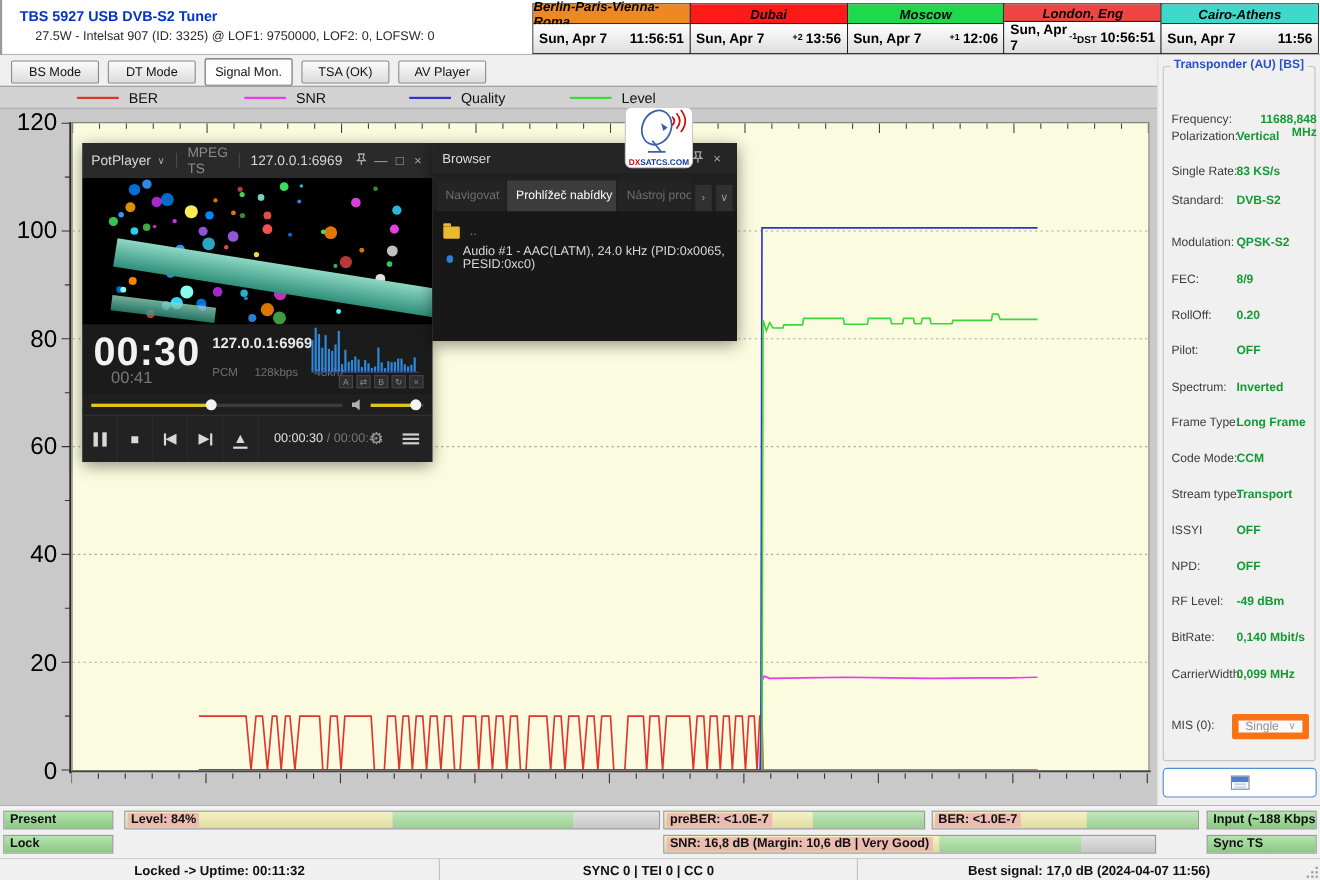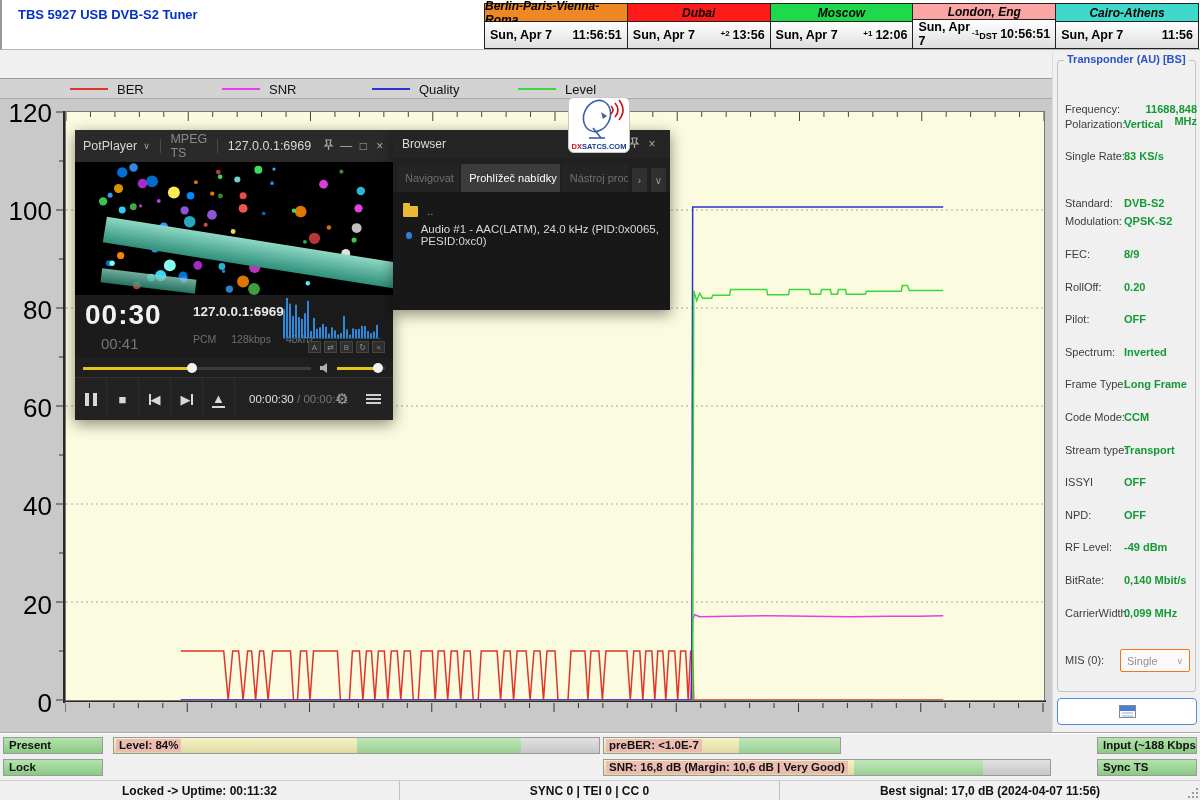--- a/index.html
+++ b/index.html
@@ -38,37 +38,37 @@
   #legend { position:absolute; left:0; top:0; width:1052px; height:20px; background:#d3d3d3;
             border-bottom:1px solid #aaa; }
   .leg-item { position:absolute; top:0; height:20px; display:flex; align-items:center; gap:9px; }
   .leg-line { width:38px; height:2px; }
   .leg-label { font-size:13px; color:#111; }
   #plotwrap { position:absolute; left:65px; top:32px; width:980px; height:590px; background:#fbfbdf;
               border:1px solid #777; }
   #plot { position:absolute; left:0; top:0; }
   #axis-left { position:absolute; left:63px; top:32px; width:2px; height:592px; background:#2a2a2a; }
   #axis-bottom { position:absolute; left:63px; top:621px; width:983px; height:2px; background:#2a2a2a; }
-  .ylab { position:absolute; width:44px; text-align:right; font-size:26px; color:#000; }
+  .ylab { position:absolute; width:44px; text-align:right; font-size:22px; color:#000; }
   #leftticks { position:absolute; left:54px; top:32px; }
   #bottomticks { position:absolute; left:65px; top:624px; }
 
   
   .win { position:absolute; box-shadow:0 4px 14px rgba(0,0,0,.45); }
   .wbtn { color:#aaa; font-size:12px; width:18px; text-align:center; }
 
   
   #potplayer { left:75px; top:130px; width:318px; height:290px; background:#1b1b1b; }
   #pp-title { height:32px; background:#2a2a2a; display:flex; align-items:center; padding:0 8px;
               font-size:12.5px; color:#d8d8d8; gap:6px; }
   .pp-sep { width:1px; height:14px; background:#4a4a4a; margin:0 4px; }
   #pp-video { position:relative; height:133px; background:#000; overflow:hidden; }
   .ribbon { position:absolute; background:linear-gradient(#8fd8c4,#2e8f7a); }
   #pp-info { position:relative; height:63px; background:#1b1b1b; }
-  #pp-elapsed { position:absolute; left:10px; top:4px; font-size:28px; font-weight:bold; color:#f2f2f2; letter-spacing:1px; }
+  #pp-elapsed { position:absolute; left:10px; top:4px; font-size:36px; font-weight:bold; color:#f2f2f2; letter-spacing:1px; }
   #pp-duration { position:absolute; left:26px; top:40px; font-size:15px; color:#777; }
   #pp-url2 { position:absolute; left:118px; top:9px; font-size:13.5px; font-weight:bold; color:#e8e8e8; }
   #pp-codecline { position:absolute; left:118px; top:38px; font-size:10.5px; color:#6f6f6f; }
   #pp-codecline span { margin-right:12px; }
   #pp-eq { position:absolute; right:10px; top:3px; }
   #pp-ab { position:absolute; right:8px; bottom:5px; display:flex; gap:3px; }
   .ab-btn { width:13px; height:12px; background:#2e2e2e; border:1px solid #454545; color:#8a8a8a;
             font-size:8px; display:flex; align-items:center; justify-content:center; }
   #pp-seek { position:relative; height:19px; background:#1f1f1f; }
   .track { position:absolute; top:9px; height:3px; background:#3c3c3c; }
@@ -117,22 +117,22 @@
   #groupbox { position:absolute; left:4px; top:8px; width:139px; height:632px; border:1px solid #c4c4c4;
               border-radius:3px; }
   #gb-title { position:absolute; left:6px; top:-8px; background:#f0f0f0; padding:0 3px;
               font-size:11px; font-weight:bold; color:#2a50cc; }
   .field { position:absolute; left:0; width:139px; height:16px; }
   .field .lab { position:absolute; left:7px; font-size:11px; color:#3c3c3c; }
   .field .val { position:absolute; left:66px; font-size:11px; font-weight:bold; color:#149a35; }
   #mis-row { position:absolute; left:0; top:588px; width:139px; }
   #mis-label { position:absolute; left:7px; top:5px; font-size:11px; color:#3c3c3c; }
   #mis-select { position:absolute; left:62px; top:0; width:70px; height:23px; background:#fafafa;
-                border:1px solid #f97316; border-radius:2px; font-size:11px; color:#8f8f8f;
-                display:flex; align-items:center; padding:0 6px; justify-content:space-between; }
+                border:6px solid #f97316; border-radius:2px; font-size:11px; color:#8f8f8f;
+                display:flex; padding:0 6px; justify-content:space-between; }
   #sb-button { position:absolute; left:4px; top:646px; width:140px; height:27px; background:#fff;
                border:1px solid #4a90d9; border-radius:4px; display:flex; align-items:center; justify-content:center; }
   #sb-icon { width:17px; height:13px; border:1px solid #888; background:#fff; }
   #sb-icon div:first-child { height:5px; background:#4a7fd0; }
   #sb-icon div+div { height:2px; background:#c9d6ea; margin:1px 2px 0 2px; }
 
   
   #meters { position:absolute; left:0; top:733px; width:1200px; height:47px; background:#f0f0f0;
             border-top:1px solid #fdfdfd; box-shadow:0 -1px 0 #a8a8a8; }
   .meter { position:absolute; height:17px; border:1px solid #9a9a9a; background:#d7d7d7; overflow:hidden; }
@@ -149,20 +149,21 @@
   #grip { position:absolute; right:2px; bottom:2px; width:12px; height:12px; }
   #grip i { position:absolute; width:2px; height:2px; background:#9a9a9a; }
 </style>
 </head>
 <body>
 
 <div id="app">
 
   <div id="header">
     <div id="win-title">TBS 5927 USB DVB-S2 Tuner</div>
+    <div id="win-subtitle">27.5W - Intelsat 907 (ID: 3325) @ LOF1: 9750000, LOF2: 0, LOFSW: 0</div>
     <div id="clocks">
         <div class="clock-col">
           <div class="clock-head" style="background: rgb(238, 136, 34);">Berlin-Paris-Vienna-Roma</div>
           <div class="clock-body">
             <span class="clock-date">Sun, Apr 7</span>
             <span class="clock-off"></span>
             <span class="clock-time">11:56:51</span>
           </div>
         </div>
         <div class="clock-col">
@@ -175,38 +176,45 @@
         </div>
         <div class="clock-col">
           <div class="clock-head" style="background: rgb(31, 217, 76);">Moscow</div>
           <div class="clock-body">
             <span class="clock-date">Sun, Apr 7</span>
             <span class="clock-off"><sup>+1</sup></span>
             <span class="clock-time">12:06</span>
           </div>
         </div>
         <div class="clock-col">
-          <div class="clock-head" style="background: #fca5a5;">London, Eng</div>
+          <div class="clock-head" style="background: #ef4444;">London, Eng</div>
           <div class="clock-body">
             <span class="clock-date">Sun, Apr 7</span>
             <span class="clock-off"><sup>-1</sup>DST</span>
             <span class="clock-time">10:56:51</span>
           </div>
         </div>
         <div class="clock-col">
           <div class="clock-head" style="background: rgb(63, 217, 203);">Cairo-Athens</div>
           <div class="clock-body">
             <span class="clock-date">Sun, Apr 7</span>
             <span class="clock-off"></span>
             <span class="clock-time">11:56</span>
           </div>
         </div>
       </div>
   </div>
 
+  <div id="tabbar">
+      <div class="tab" style="left: 10px;">BS Mode</div>
+      <div class="tab" style="left: 98px;">DT Mode</div>
+      <div class="tab active" style="left: 186px;">Signal Mon.</div>
+      <div class="tab" style="left: 274px;">TSA (OK)</div>
+      <div class="tab" style="left: 362px;">AV Player</div>
+    </div>
 
   <div id="chartpanel">
     <div id="legend">
         <div class="leg-item" style="left: 70px;">
           <span class="leg-line" style="background: rgb(226, 53, 42);"></span>
           <span class="leg-label">BER</span>
         </div>
         <div class="leg-item" style="left: 222px;">
           <span class="leg-line" style="background: rgb(234, 60, 234);"></span>
           <span class="leg-label">SNR</span>
@@ -591,21 +599,21 @@
             <span class="val">11688,848 MHz</span>
           </div>
           <div class="field" style="top: 56.6px;">
             <span class="lab">Polarization:</span>
             <span class="val">Vertical</span>
           </div>
           <div class="field" style="top: 89.2px;">
             <span class="lab">Single Rate:</span>
             <span class="val">83 KS/s</span>
           </div>
-          <div class="field" style="top: 136px; text-align: right;">
+          <div class="field" style="top: 115px; text-align: right;">
             <span class="lab">Standard:</span>
             <span class="val">DVB-S2</span>
           </div>
           <div class="field" style="top: 154.4px;">
             <span class="lab">Modulation:</span>
             <span class="val">QPSK-S2</span>
           </div>
           <div class="field" style="top: 187px;">
             <span class="lab">FEC:</span>
             <span class="val">8/9</span>
@@ -680,20 +688,25 @@
       <div class="meter" style="left: 113px; top: 3px; width: 487px;">
         <div class="seg" style="left: 0%; width: 50%; background: linear-gradient(rgba(255, 255, 255, 0.267), rgba(0, 0, 0, 0.08)), rgb(241, 238, 174); background-blend-mode: normal;"></div>
         <div class="seg" style="left: 50%; width: 34%; background: linear-gradient(rgba(255, 255, 255, 0.267), rgba(0, 0, 0, 0.08)), rgb(169, 224, 160); background-blend-mode: normal;"></div>
         <div class="seg" style="left: 84%; width: 16%; background: linear-gradient(rgba(255, 255, 255, 0.267), rgba(0, 0, 0, 0.08)), rgb(215, 215, 215); background-blend-mode: normal;"></div>
         <span class="mlabel pink">Level: 84%</span>
       </div>
       <div class="meter" style="left: 603px; top: 3px; width: 238px;">
         <div class="seg" style="left: 0%; width: 57%; background: linear-gradient(rgba(255, 255, 255, 0.267), rgba(0, 0, 0, 0.08)), rgb(241, 238, 174); background-blend-mode: normal;"></div>
         <div class="seg" style="left: 57%; width: 43%; background: linear-gradient(rgba(255, 255, 255, 0.267), rgba(0, 0, 0, 0.08)), rgb(169, 224, 160); background-blend-mode: normal;"></div>
         <span class="mlabel pink">preBER: &lt;1.0E-7</span>
+      </div>
+      <div class="meter" style="left: 847px; top: 3px; width: 243px;">
+        <div class="seg" style="left: 0%; width: 58%; background: linear-gradient(rgba(255, 255, 255, 0.267), rgba(0, 0, 0, 0.08)), rgb(241, 238, 174); background-blend-mode: normal;"></div>
+        <div class="seg" style="left: 58%; width: 42%; background: linear-gradient(rgba(255, 255, 255, 0.267), rgba(0, 0, 0, 0.08)), rgb(169, 224, 160); background-blend-mode: normal;"></div>
+        <span class="mlabel pink">BER: &lt;1.0E-7</span>
       </div>
       <div class="meter" style="left: 1097px; top: 3px; width: 100px;">
         <div class="seg" style="left: 0%; width: 100%; background: linear-gradient(rgba(255, 255, 255, 0.267), rgba(0, 0, 0, 0.08)), rgb(151, 218, 142); background-blend-mode: normal;"></div>
         <span class="mlabel">Input (~188 Kbps)</span>
       </div>
       <div class="meter" style="left: 3px; top: 25px; width: 100px;">
         <div class="seg" style="left: 0%; width: 100%; background: linear-gradient(rgba(255, 255, 255, 0.267), rgba(0, 0, 0, 0.08)), rgb(151, 218, 142); background-blend-mode: normal;"></div>
         <span class="mlabel">Lock</span>
       </div>
       <div class="meter" style="left: 603px; top: 25px; width: 448px;">

